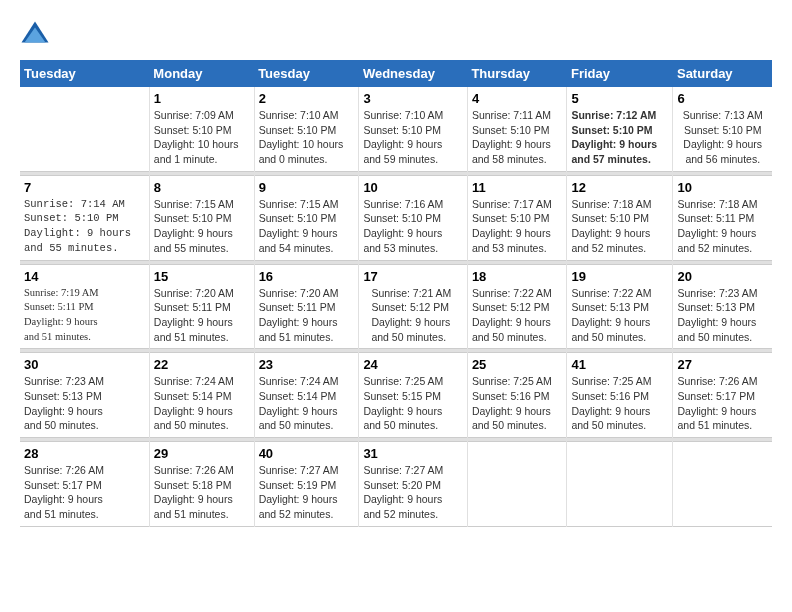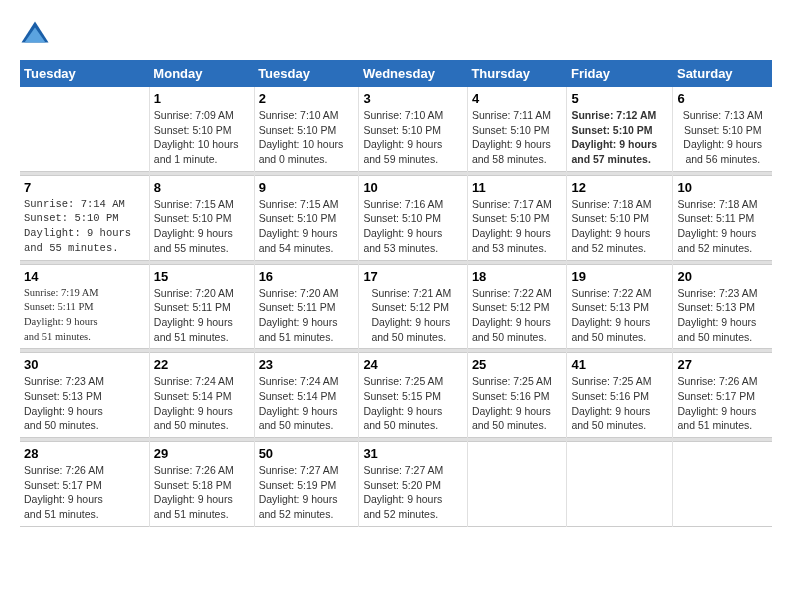--- a/index.html
+++ b/index.html
@@ -343,21 +343,21 @@
 and 51 minutes.</div>
         </td>
         <td>
           <span class="day-number">29</span>
           <div class="day-info" style="white-space: pre-line;">Sunrise: 7:26 AM
 Sunset: 5:18 PM
 Daylight: 9 hours
 and 51 minutes.</div>
         </td>
         <td>
-          <span class="day-number">50</span>
+          <span class="day-number">40</span>
           <div class="day-info" style="white-space: pre-line;">Sunrise: 7:27 AM
 Sunset: 5:19 PM
 Daylight: 9 hours
 and 52 minutes.</div>
         </td>
         <td>
           <span class="day-number">31</span>
           <div class="day-info" style="white-space: pre-line;">Sunrise: 7:27 AM
 Sunset: 5:20 PM
 Daylight: 9 hours

